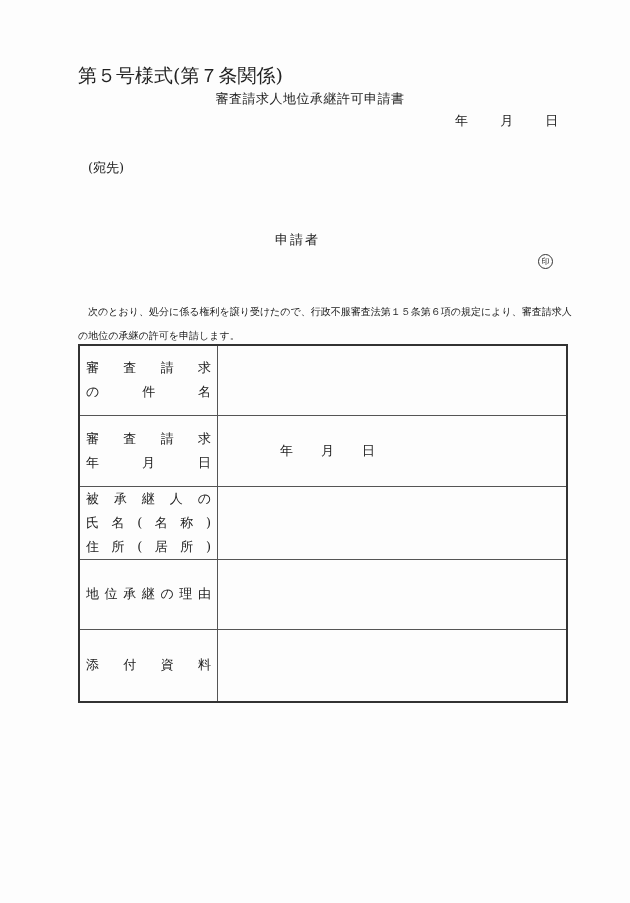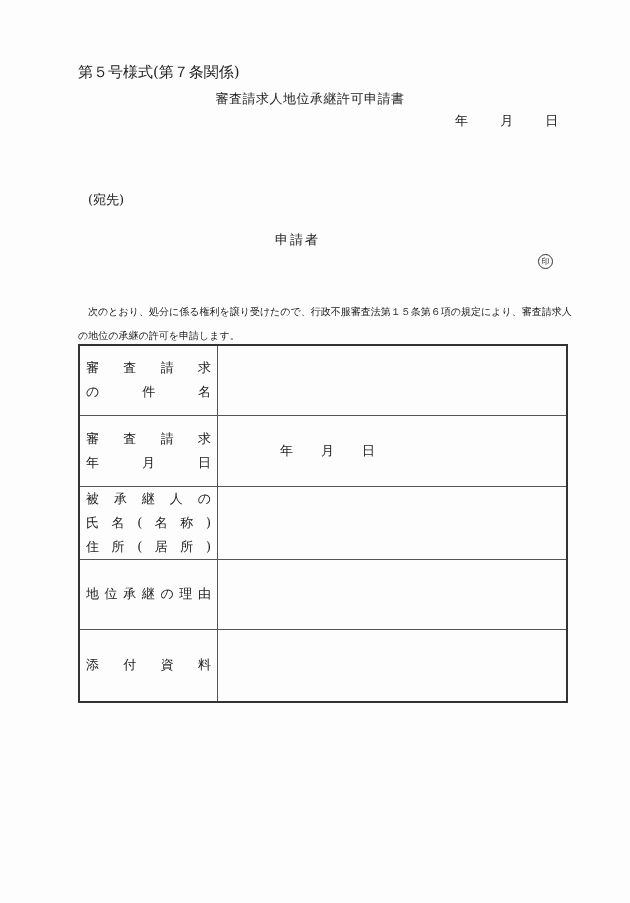--- a/index.html
+++ b/index.html
@@ -1,24 +1,24 @@
 <!DOCTYPE html>
 <html><head>
 <meta charset="utf-8">
 <style>
   html, body { margin:0; padding:0; }
   body { width:630px; height:903px; background:#fdfdfd; position:relative; overflow:hidden;
          font-family: "DejaVu Serif", "Liberation Serif", serif; color:#222; font-size:13px; }
   .abs { position:absolute; white-space:nowrap; }
-  #form-no { left:78px; top:63px; font-size:15px; }
+  #form-no { left:78px; top:63px; font-size:19px; }
   #title { left:0; width:630px; top:90px; text-align:center; font-size:13px; letter-spacing:0.5px; padding-left:0; }
   #title span { position:relative; left:-5px; }
   #date-line { left:455px; top:112px; font-size:13px; }
   #date-line span { display:inline-block; }
-  #addressee { left:88px; top:159px;margin-top:32px; }
+  #addressee { left:88px; top:159px; }
   #applicant { left:275px; top:231px; letter-spacing:2px;text-align:center; }
   #seal { left:538px; top:254px; width:13px; height:13px; border:1px solid #333; border-radius:50%;
           font-size:8px; line-height:13px; text-align:center; }
   #body-text { left:78px; top:300px; font-size:10px; line-height:24px; white-space:normal; width:495px; }
   table { position:absolute; left:78px; top:344px; width:490px; border-collapse:collapse; border:2px solid #333; }
   td { border:1px solid #555; padding:0; vertical-align:middle; }
   td.label { width:125px; padding:0 6px 0 6px; font-size:13px; line-height:24px; }
   .lbl-line { display:flex; justify-content:space-between; }
   td.value { font-size:13px; }
   .date-cell { padding-left:62px; }

